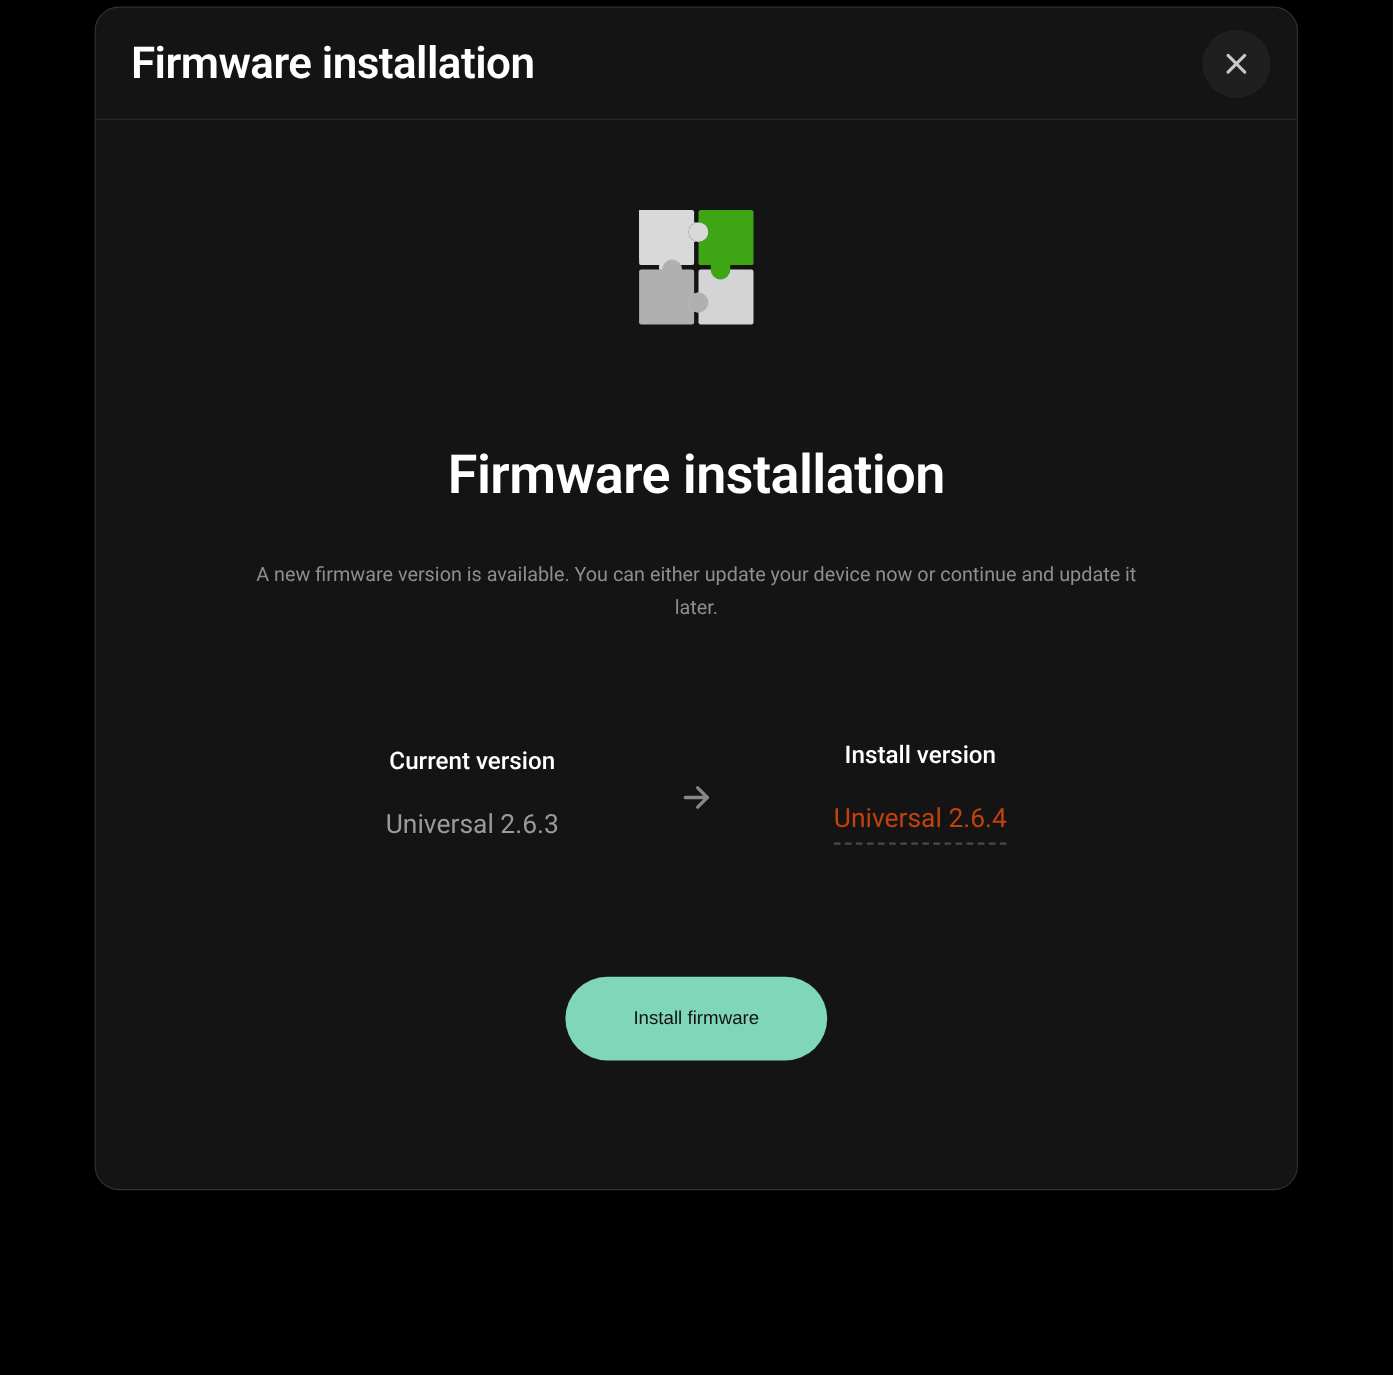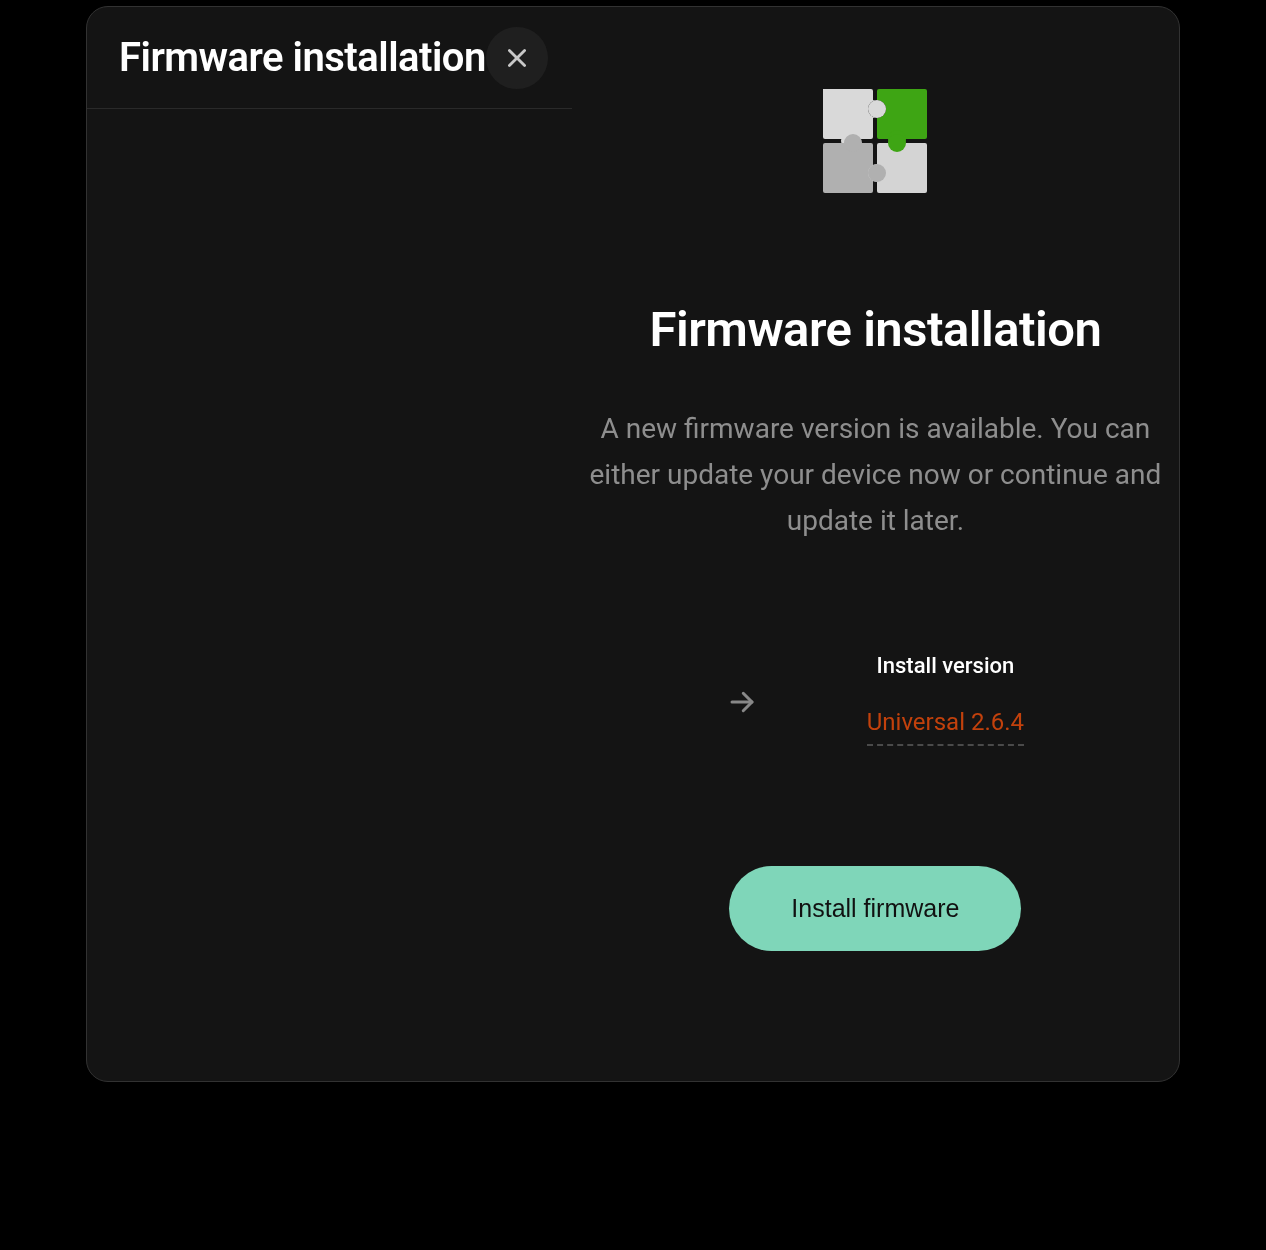--- a/index.html
+++ b/index.html
@@ -9,21 +9,21 @@
       width:1266px; height:1250px; overflow:hidden;
       display:flex; align-items:flex-start; justify-content:center;
       padding-top:6px;
     }
     .modal {
       width:1094px; height:1076px;
       background:#141414;
       border:1px solid #323232;
       border-radius:22px;
       overflow:hidden;
-      display:flex; 
+      display:flex; flex-direction:column;
     }
     .header {
       height:102px;
       border-bottom:1px solid #2a2a2a;
       display:flex; align-items:center; justify-content:space-between;
       padding:0 24px 0 32px;
     }
     .header h1 {
       color:#fff; font-size:40px; font-weight:600; letter-spacing:-0.5px;
     }
@@ -37,41 +37,41 @@
       flex:1; display:flex; flex-direction:column; align-items:center;
       padding-top:64px;
     }
     .illustration { width:140px; height:140px; }
     .main-title {
       margin-top:90px;
       color:#fff; font-size:49px; font-weight:600; letter-spacing:-0.5px;
     }
     .subtext {
       margin-top:48px;
-      color:#8e8e8e; font-size:28px; font-weight:400; text-align:center;
+      color:#8e8e8e; font-size:18px; font-weight:400; text-align:center;
       max-width:820px; line-height:1.65;
     }
     .versions {
       margin-top:108px;
       display:flex; align-items:center; gap:110px;
     }
     .vcol { display:flex; flex-direction:column; align-items:center; }
     .vlabel { color:#fff; font-size:22px; font-weight:500; }
     .vvalue { margin-top:30px; font-size:24px; font-weight:400; }
     .vvalue.current { color:#9a9a9a; }
     .vvalue.latest {
       color:#c2410c;
       padding-bottom:8px;
       border-bottom:2px dashed #4a4a4a;
     }
     .arrow { margin-top:6px; }
     .install-btn {
       margin-top:120px;
       background:#7fd6b9; color:#111; border:none;
-      font-size:25px; font-weight:500;
+      font-size:17px; font-weight:500;
       padding:28px 62px; border-radius:999px;
       cursor:pointer;
     }
   </style>
 </head>
 <body>
 
 <div class="modal">
   <div class="header">
     <h1>Firmware installation</h1>
@@ -105,20 +105,24 @@
 
       <circle cx="92" cy="72" r="9" fill="#3ea514"></circle>
 
       <circle cx="72" cy="102" r="9" fill="#b0b0b0"></circle>
     </svg>
 
     <div class="main-title">Firmware installation</div>
     <div class="subtext">A new firmware version is available. You can either update your device now or continue and update it later.</div>
 
     <div class="versions">
+      <div class="vcol">
+        <div class="vlabel">Current version</div>
+        <div class="vvalue current">Universal 2.6.3</div>
+      </div>
       <svg class="arrow" width="30" height="30" viewBox="0 0 24 24" fill="none" stroke="#888" stroke-width="2.4" stroke-linecap="round" stroke-linejoin="round">
         <line x1="4" y1="12" x2="20" y2="12"></line>
         <polyline points="13 5 20 12 13 19"></polyline>
       </svg>
       <div class="vcol">
         <div class="vlabel">Install version</div>
         <div class="vvalue latest">Universal 2.6.4</div>
       </div>
     </div>
 

